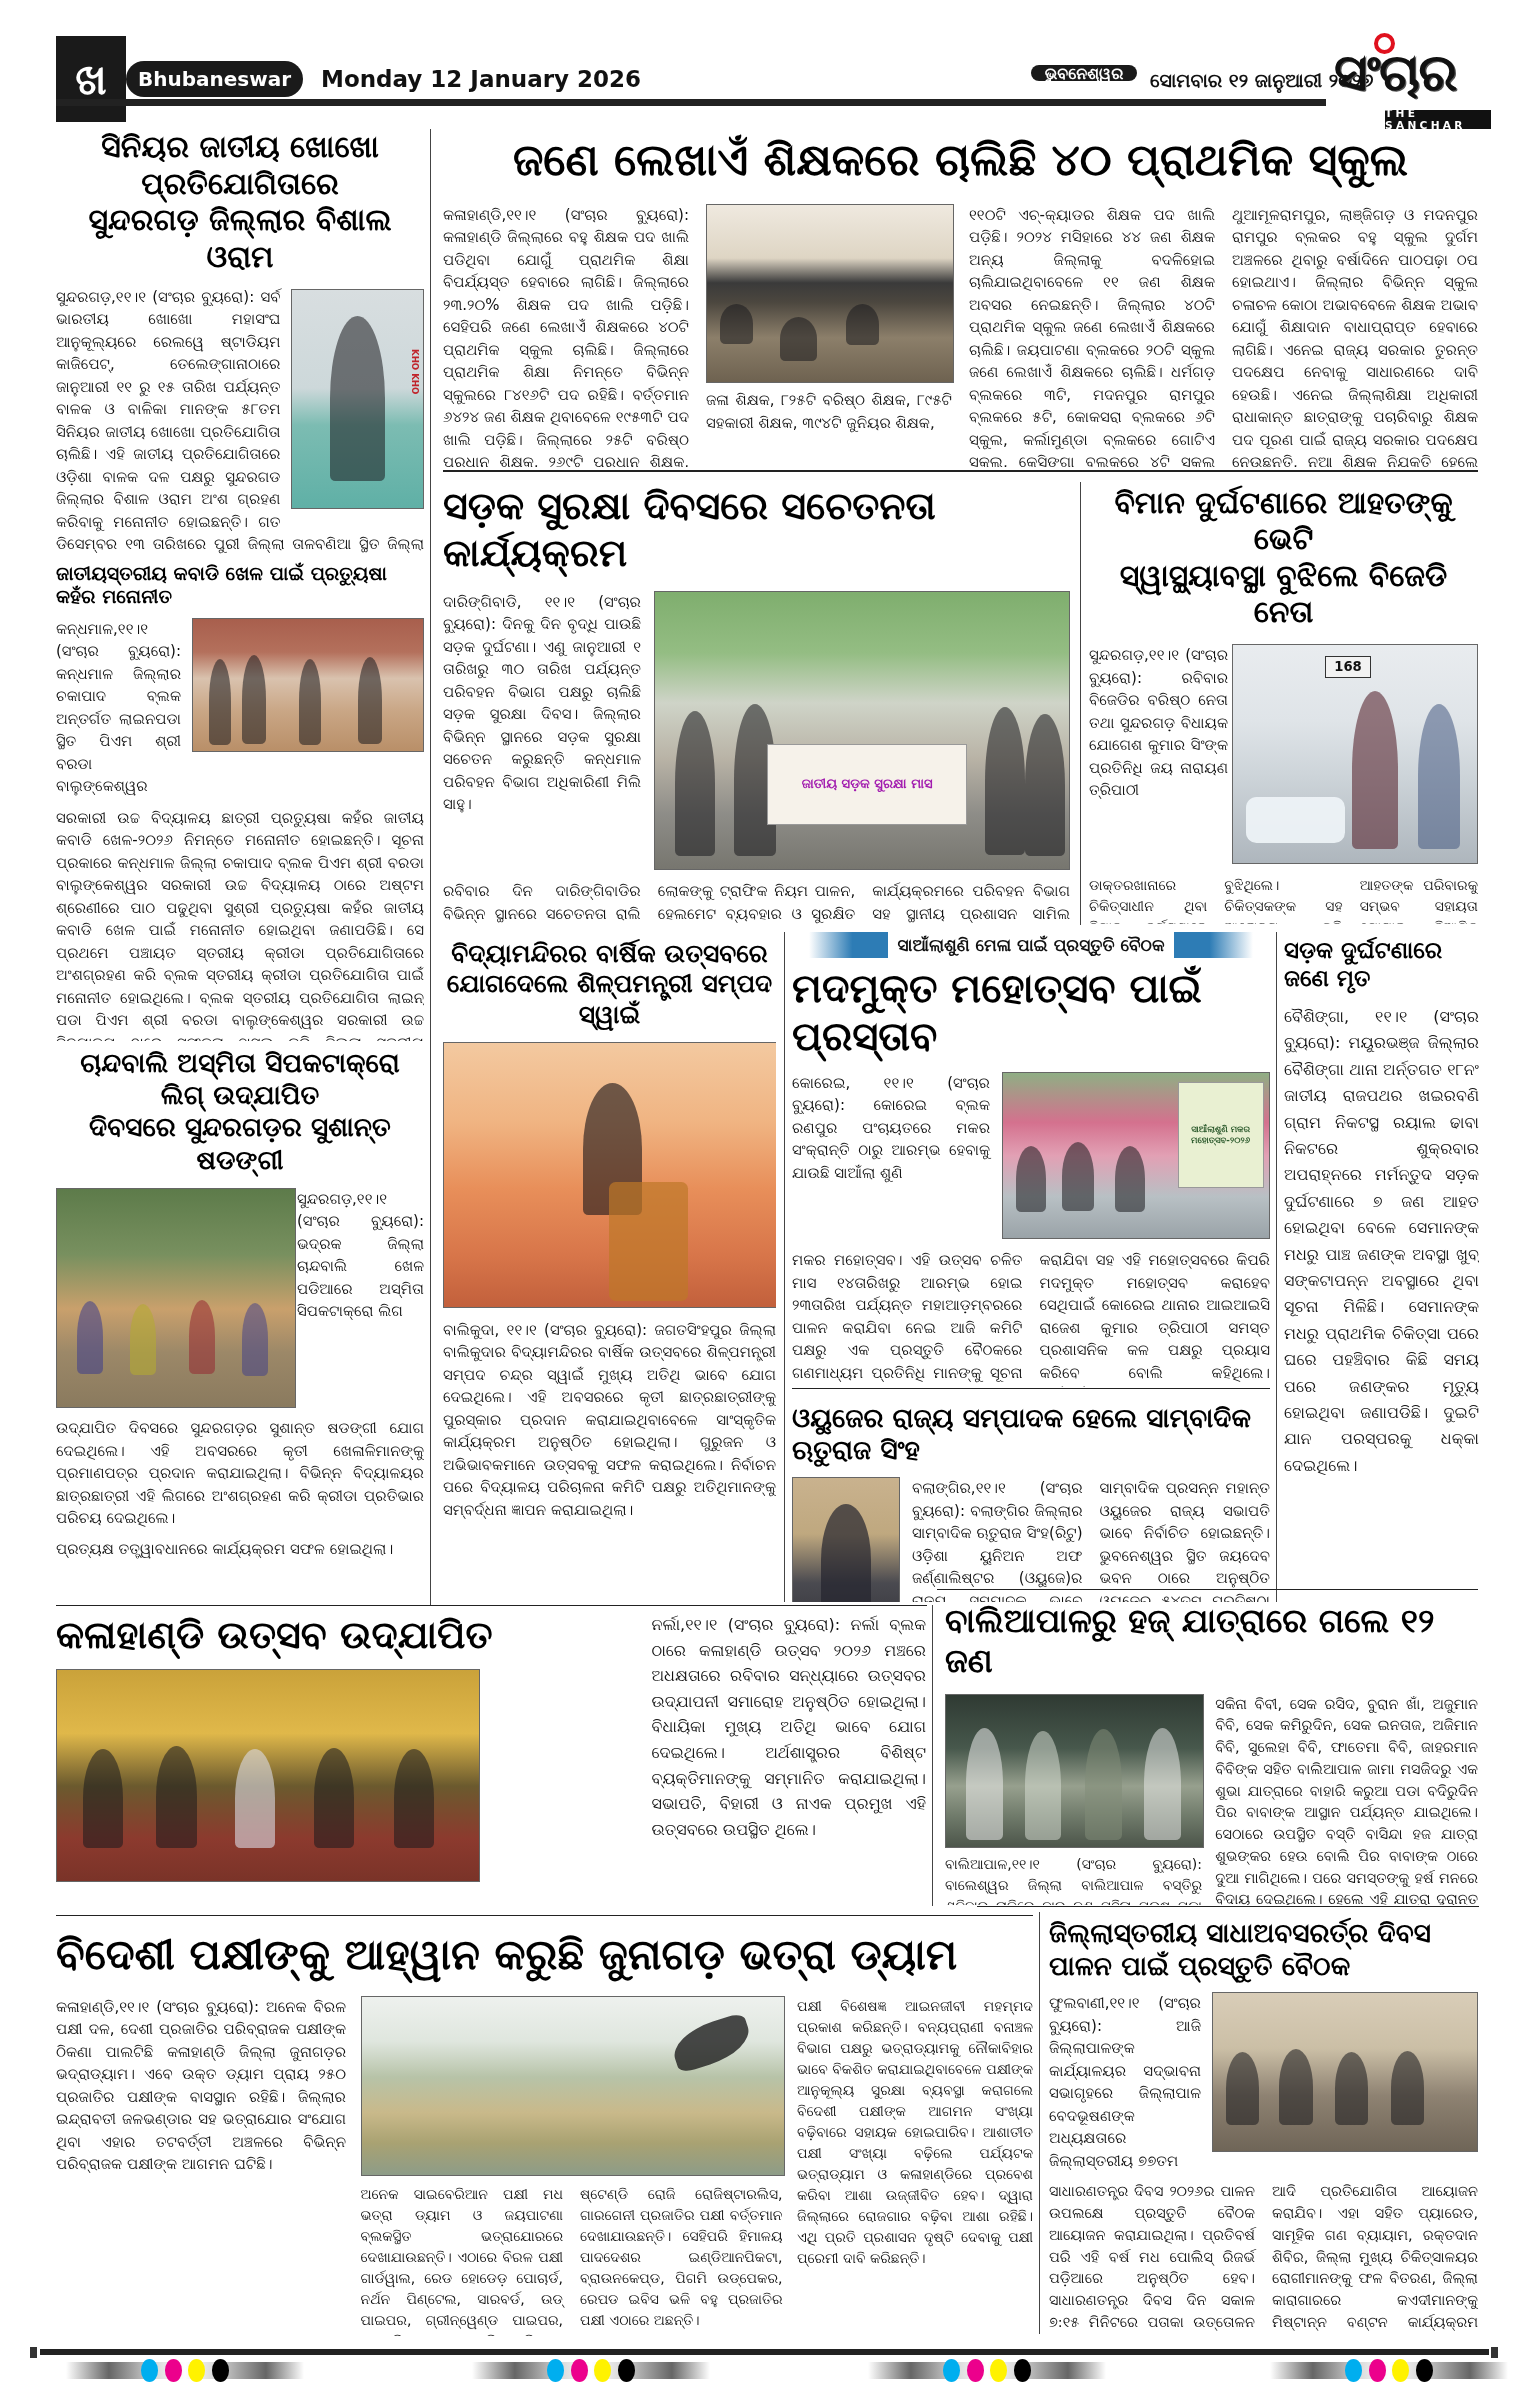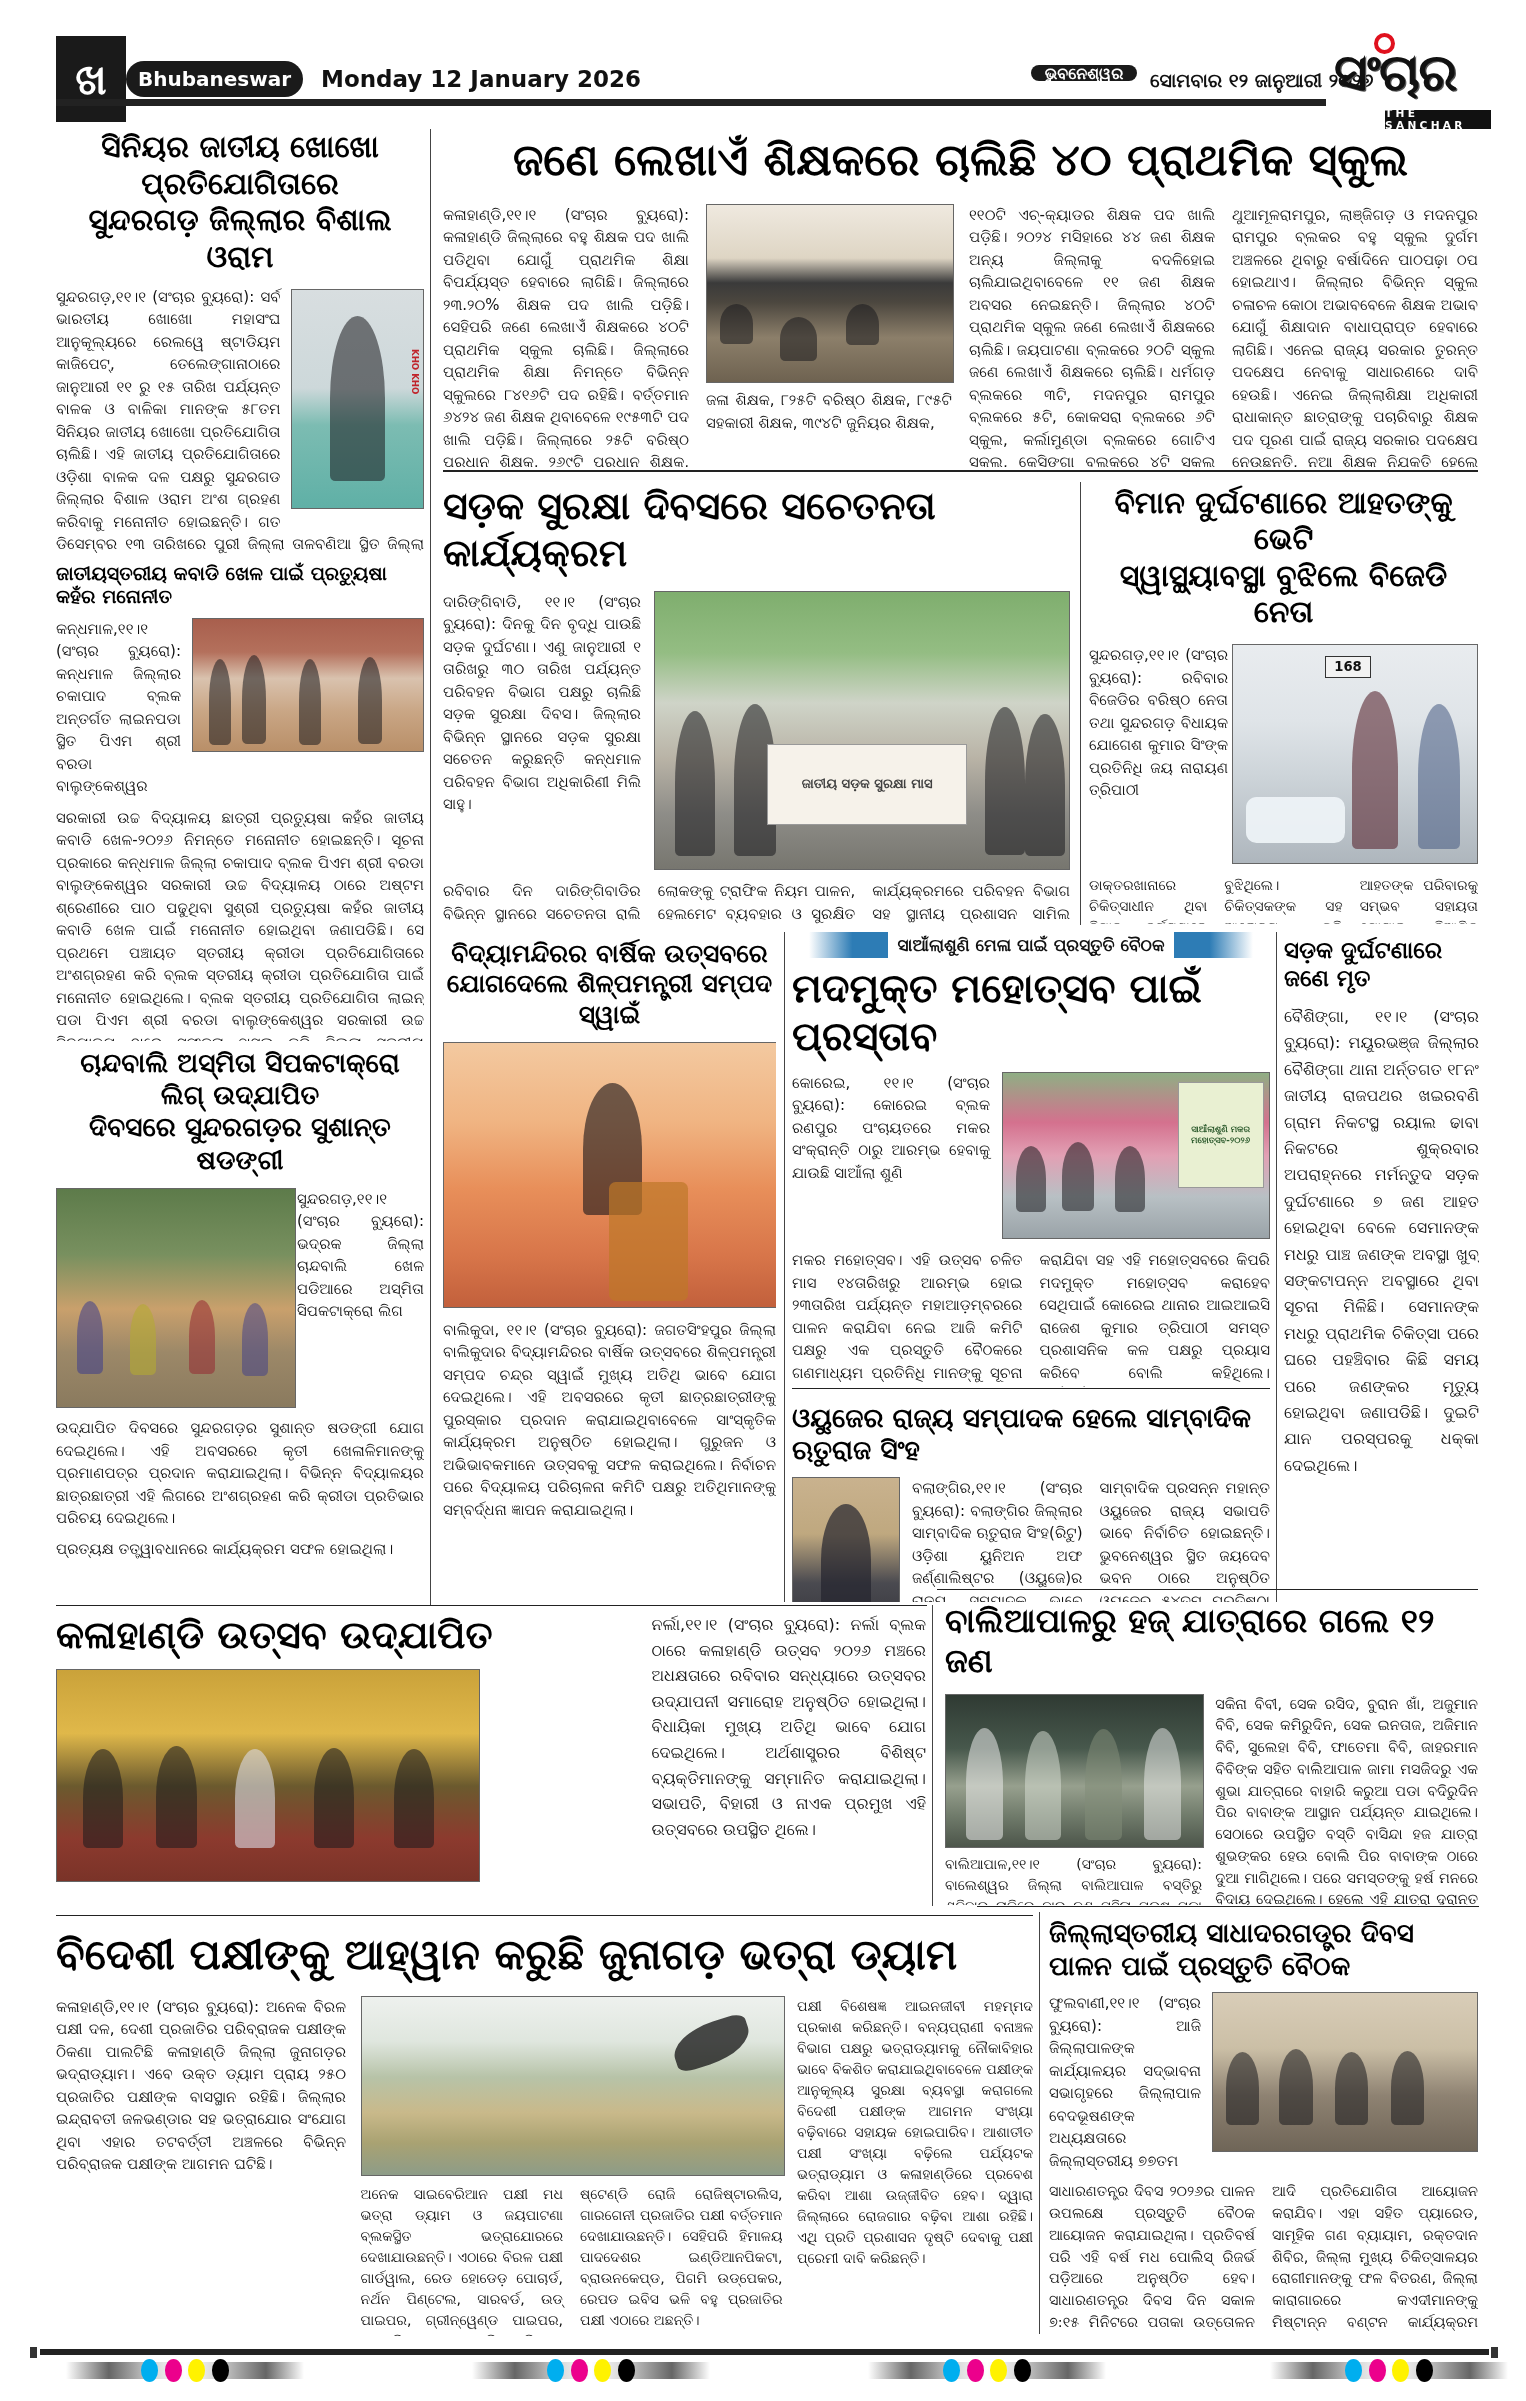--- a/index.html
+++ b/index.html
@@ -38,21 +38,21 @@
   .ph-cert{background:linear-gradient(180deg,#5d7b4a 0%,#78905f 30%,#c9a06c 55%,#9c8868 75%,#8a7a5e 100%);}
   .ph-podium{background:linear-gradient(180deg,#f3c9a0 0%,#f0b482 30%,#e88f5a 55%,#d8764a 80%,#c2603c 100%);}
   .ph-meet{background:linear-gradient(180deg,#8fae84 0%,#d4718e 30%,#e2a0b4 50%,#b8c0c4 75%,#9aa3a8 100%);}
   .ph-port{background:linear-gradient(180deg,#c9b28e 0%,#bfa87f 40%,#4a4a50 75%,#3c3c42 100%);}
   .ph-stage{background:linear-gradient(180deg,#caa23a 0%,#e0b84a 30%,#6b5a2e 55%,#8c3a2e 80%,#7a3328 100%);}
   .ph-haj{background:linear-gradient(180deg,#2f3a33 0%,#47584c 35%,#97a08e 60%,#6f7a6a 80%,#4c554a 100%);}
   .ph-dam{background:linear-gradient(180deg,#eef1ee 0%,#dfe6de 25%,#b7c3a8 45%,#c9b98a 65%,#a9a272 82%,#8d9c88 100%);}
   .ph-conf{background:linear-gradient(180deg,#d9cdb8 0%,#cbbfa6 35%,#8e8272 65%,#6f6557 100%);}
   .sil{position:absolute;background:rgba(25,25,30,.55);border-radius:50% 50% 5.3px 5.3px;}
   .banner{position:absolute;background:#f6f2ea;border:0.7px solid #999;display:flex;align-items:center;justify-content:center;
-          font-weight:bold;color:#404040;text-align:center;}
+          font-weight:bold;color:#a21caf;text-align:center;}
   .plate{position:absolute;background:#f2f2f2;border:1.3px solid #333;color:#111;font-weight:bold;
          display:flex;align-items:center;justify-content:center;}
   
   .cmyk{position:absolute;height:17px;width:238px;top:2362px;
         background:linear-gradient(90deg,#fff 0%,#666 18%,#dcdcdc 38%,#ffffff 50%,#dcdcdc 62%,#666 84%,#fff 100%);
         display:flex;align-items:center;justify-content:center;gap:6.6px;}
   .dot{width:17px;height:22.4px;border-radius:50%;}
 </style>
 </head>
 <body>
@@ -290,21 +290,21 @@
           <span>ଅନେକ ସାଇବେରିଆନ ପକ୍ଷୀ ମଧ ଭତ୍ରା ଡ୍ୟାମ ଓ ଜୟପାଟଣା ବ୍ଲକସ୍ଥିତ ଭତ୍ରାଯୋରରେ ଦେଖାଯାଉଛନ୍ତି। ଏଠାରେ ବିରଳ ପକ୍ଷୀ ଗାର୍ଡୱାଲ, ରେଡ ହୋଡେଡ଼ ପୋଚାର୍ଡ, ନର୍ଥନ ପିଣ୍ଟେଲ, ସାରବର୍ଡ, ଉଡ୍ ପାଇପର, ଗ୍ରୀନ୍ୱେଣ୍ଡ ପାଇପର,</span>
           <span>ବ୍ଲକଓିଙ୍ଗ ସ୍କେଲ, ହିସକ ନିସକତ ଷ୍ଟେଣ୍ଡି ରୋଜି ରୋଜିଷ୍ଟାରଲିସ, ଗାରଗେନୀ ପ୍ରଜାତିର ପକ୍ଷୀ ବର୍ତ୍ତମାନ ଦେଖାଯାଉଛନ୍ତି। ସେହିପରି ହିମାଳୟ ପାଦଦେଶର ଇଣ୍ଡିଆନପିକଟା, ବ୍ରାଉନକେପ୍‌ଡ, ପିଗମି ଉଡ୍‌ପେକର, ରେପଡ ଇବିସ ଭଳି ବହୁ ପ୍ରଜାତିର ପକ୍ଷୀ ଏଠାରେ ଅଛନ୍ତି।</span>
         </div>
       </div>
       <div class="bodytxt" style="font-size:14px;">ପକ୍ଷୀ ବିଶେଷଜ୍ଞ ଆଇନଜୀବୀ ମହମ୍ମଦ ପ୍ରକାଶ କରିଛନ୍ତି। ବନ୍ୟପ୍ରାଣୀ ବନାଞ୍ଚଳ ବିଭାଗ ପକ୍ଷରୁ ଭତ୍ରାଡ୍ୟାମକୁ ନୌକାବିହାର ଭାବେ ବିକଶିତ କରାଯାଇଥିବାବେଳେ ପକ୍ଷୀଙ୍କ ଆନୁକୂଲ୍ୟ ସୁରକ୍ଷା ବ୍ୟବସ୍ଥା କରାଗଲେ ବିଦେଶୀ ପକ୍ଷୀଙ୍କ ଆଗମନ ସଂଖ୍ୟା ବଢ଼ିବାରେ ସହାୟକ ହୋଇପାରିବ। ଆଶାତୀତ ପକ୍ଷୀ ସଂଖ୍ୟା ବଢ଼ିଲେ ପର୍ଯ୍ୟଟକ ଭତ୍ରାଡ୍ୟାମ ଓ କଳାହାଣ୍ଡିରେ ପ୍ରବେଶ କରିବା ଆଶା ଉଜ୍ଜୀବିତ ହେବ। ଦ୍ୱାରା ଜିଲ୍ଲାରେ ରୋଜଗାର ବଢ଼ିବା ଆଶା ରହିଛି। ଏଥି ପ୍ରତି ପ୍ରଶାସନ ଦୃଷ୍ଟି ଦେବାକୁ ପକ୍ଷୀ ପ୍ରେମୀ ଦାବି କରିଛନ୍ତି।</div>
     </div>
   </div>
 
   <div class="art" style="left:1049px;top:1912px;width:429px;height:422px;">
     <div class="hl" style="font-size:26.4px;text-align:left;margin-top:5.3px;">
-      <div>ଜିଲ୍ଲାସ୍ତରୀୟ ସାଧାଦରଗଡ୍ତ୍ର ଦିବସ</div>
+      <div>ଜିଲ୍ଲାସ୍ତରୀୟ ସାଧାଅବସରର୍ତ୍ର ଦିବସ</div>
       <div>ପାଳନ ପାଇଁ ପ୍ରସ୍ତୁତି ବୈଠକ</div>
     </div>
     <div style="display:flex;gap:10.6px;margin-top:10.6px;">
       <div class="bodytxt" style="width:152px;flex:none;">ଫୁଲବାଣୀ,୧୧।୧ (ସଂଚାର ବ୍ୟୁରୋ): ଆଜି ଜିଲ୍ଲାପାଳଙ୍କ କାର୍ଯ୍ୟାଳୟର ସଦ୍ଭାବନା ସଭାଗୃହରେ ଜିଲ୍ଲାପାଳ ବେଦଭୂଷଣଙ୍କ ଅଧ୍ୟକ୍ଷତାରେ ଜିଲ୍ଲାସ୍ତରୀୟ ୭୭ତମ</div>
       <div class="photo ph-conf" style="flex:1;height:158px;">
         <span class="sil" style="left:13.2px;top:59px;width:33px;height:73px;"></span>
         <span class="sil" style="left:66px;top:56px;width:34px;height:76px;"></span>
         <span class="sil" style="left:122px;top:59px;width:33px;height:73px;"></span>
         <span class="sil" style="left:178px;top:58px;width:33px;height:74px;"></span>
       </div>

